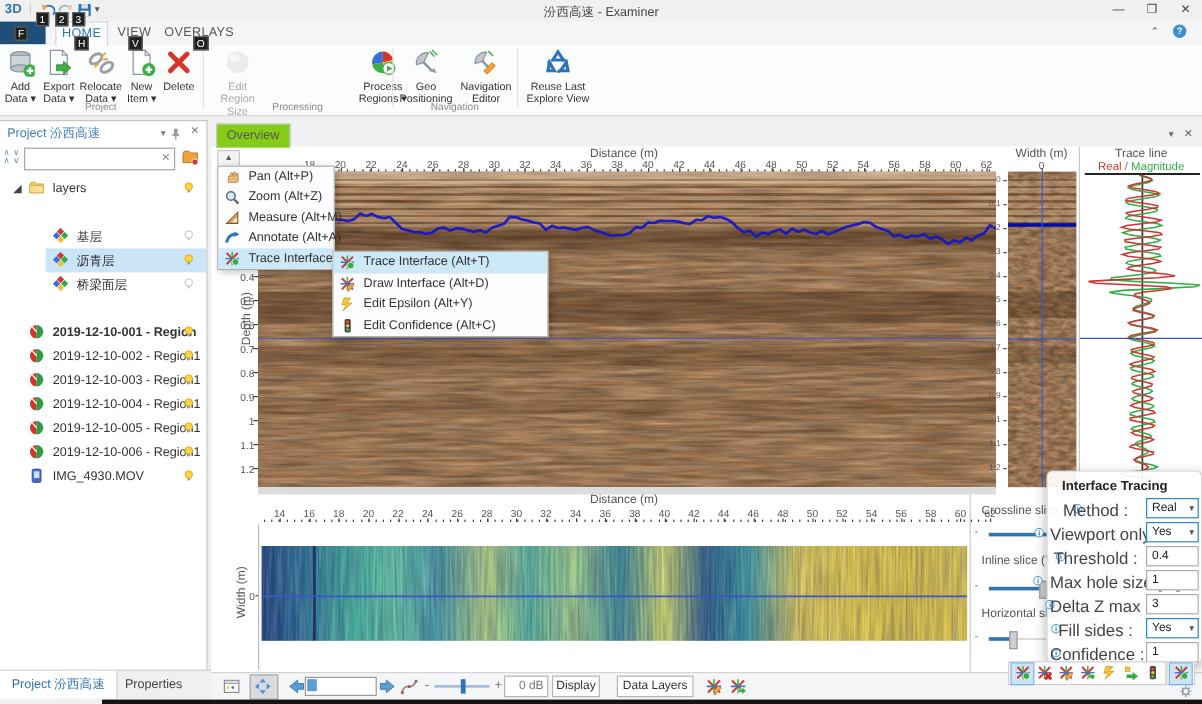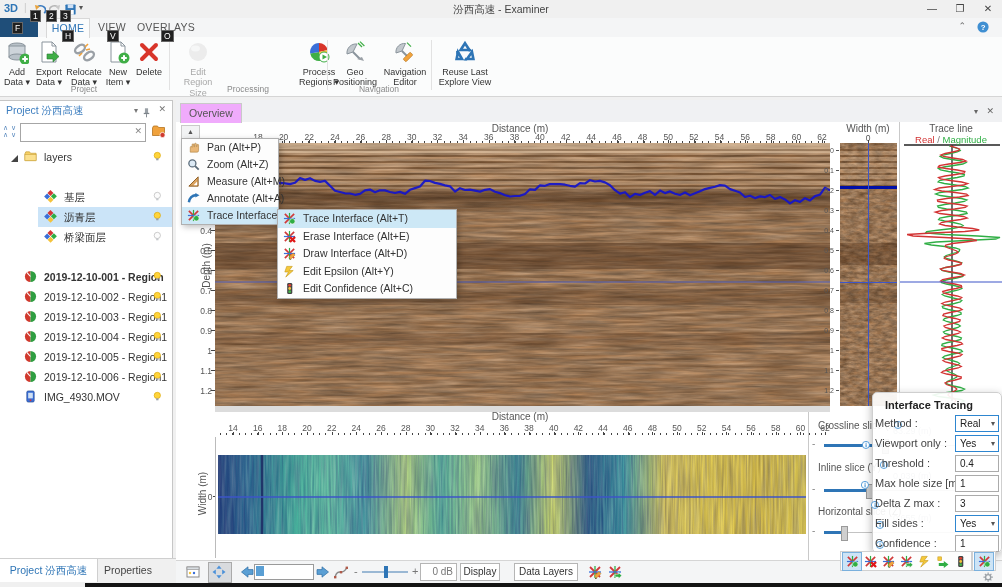--- a/index.html
+++ b/index.html
@@ -18,34 +18,34 @@
   .rbtn .ric{display:block;margin:1px auto 1px auto;height:26px;}
   .rbtn.disabled{color:#a8a8a8;}
   .rgl{font-size:8.5px;color:#8a8a8a;text-align:center;top:47px;}
   .sidepanel{left:0;top:100px;width:172px;height:458px;background:#fff;border-right:1px solid #c6c6c6;border-top:1px solid #c6c6c6;}
   .sp-title{left:6px;top:3px;font-size:10.5px;color:#3d7ebf;}
   .searchbox{left:20px;top:22px;width:124px;height:17px;border:1px solid #a6a6a6;background:#fff;}
   .treerow{left:0;width:172px;height:20px;font-size:10.5px;color:#333;}
   .bottomtabs{left:0;top:558px;width:176px;height:24px;background:#f0f0f0;border-top:1px solid #cfcfcf;}
   .btab{top:0;height:23px;line-height:23px;font-size:10.5px;text-align:center;}
   .docarea{left:176px;top:100px;width:826px;height:460px;background:#f0f1f3;}
-  .doctab{top:3px;height:19px;line-height:19px;font-size:10.5px;padding:0 8px;color:#555;background:#f0abfc;border:1px solid #c9c9c9;border-bottom:none;white-space:nowrap;}
+  .doctab{top:3px;height:19px;line-height:19px;font-size:10.5px;padding:0 8px;color:#555;background:#84cc16;border:1px solid #c9c9c9;border-bottom:none;white-space:nowrap;}
   .doctab.active{background:#fff;color:#2e75b6;}
   .viewport{left:176px;top:122px;width:826px;height:438px;background:#fff;}
   .axlab{font-size:10px;color:#555;}
   .tick{position:absolute;font-size:8.5px;color:#555;transform:translateX(-50%);}
   .tkm{position:absolute;width:1px;background:#444;}
   .depthlab{position:absolute;font-size:8.5px;color:#555;text-align:right;width:18px;}
   .menu{background:#fdfdfd;border:1px solid #b0b0b0;box-shadow:2px 2px 6px rgba(0,0,0,.25);z-index:30;}
   .mi{position:relative;height:17px;font-size:10.5px;color:#333;line-height:17px;white-space:nowrap;}
   .mi .micon{position:absolute;left:5px;top:2px;}
   .mi .mlbl{position:absolute;left:25px;top:0;}
   .mi.hl2{background:#cde8f6;}
   .popup{background:rgba(255,255,255,.92);border:1px solid #cfcfcf;border-radius:5px;box-shadow:0 3px 10px rgba(0,0,0,.3);z-index:20;}
-  .pf-lbl{position:absolute;font-size:11px;color:#444;text-align:left;white-space:nowrap;}
+  .pf-lbl{position:absolute;font-size:14px;color:#444;text-align:center;white-space:nowrap;}
   .pf-ctl{position:absolute;width:38px;height:15px;background:#fff;font-size:10px;color:#222;line-height:15px;padding-left:4px;}
   .pf-dd{border:1px solid #2e86d0;}
   .pf-in{border:1px solid #ababab;}
   .slider-lbl{position:absolute;font-size:10px;color:#555;white-space:nowrap;}
   .ghost{position:absolute;font-size:9px;color:#9aa4ad;white-space:nowrap;}
   .etoolbar{left:176px;top:560px;width:826px;height:24px;background:#f4f5f6;border-top:1px solid #d5d5d5;}
   .toolbtn{position:absolute;background:#fff;border:1px solid #b5b5b5;font-size:10px;color:#333;text-align:center;}
   .minibar{position:absolute;background:#fdfdfd;border:1px solid #d0d0d0;z-index:22;}
   .mbtn{position:absolute;width:18px;height:16px;top:1px;}
   .mbtn.sel{background:#cde4f6;outline:1px solid #7ab0dd;}
@@ -696,31 +696,20 @@
   <div class="abs menu" id="submenu" style="left:277px;top:209px;width:178px;">
       <div class="mi hl2" style="height: 17.5px; line-height: 17.5px;">
         <span class="micon"><svg width="13" height="13" viewBox="0 0 14 14" xmlns="http://www.w3.org/2000/svg">
             <line x1="2" y1="2" x2="12" y2="12" stroke="#d03a3a" stroke-width="1.8"></line>
             <line x1="12" y1="2" x2="2" y2="12" stroke="#d03a3a" stroke-width="1.8"></line>
             <line x1="7" y1="1" x2="7" y2="13" stroke="#2fae44" stroke-width="1.3"></line>
             <line x1="1" y1="7" x2="13" y2="7" stroke="#3a6fd8" stroke-width="1.3"></line>
             <circle cx="10" cy="10" r="3" fill="#2fae44" stroke="#fff" stroke-width=".7"></circle>
           </svg></span>
         <span class="mlbl">Trace Interface (Alt+T)</span>
-      </div>
-      <div class="mi" style="height: 17.5px; line-height: 17.5px;">
-        <span class="micon"><svg width="13" height="13" viewBox="0 0 14 14" xmlns="http://www.w3.org/2000/svg">
-            <line x1="2" y1="2" x2="12" y2="12" stroke="#d03a3a" stroke-width="1.8"></line>
-            <line x1="12" y1="2" x2="2" y2="12" stroke="#d03a3a" stroke-width="1.8"></line>
-            <line x1="7" y1="1" x2="7" y2="13" stroke="#2fae44" stroke-width="1.3"></line>
-            <line x1="1" y1="7" x2="13" y2="7" stroke="#3a6fd8" stroke-width="1.3"></line>
-            <line x1="7.5" y1="7.5" x2="13" y2="13" stroke="#e01818" stroke-width="2.4"></line>
-            <line x1="13" y1="7.5" x2="7.5" y2="13" stroke="#e01818" stroke-width="2.4"></line>
-          </svg></span>
-        <span class="mlbl">Erase Interface  (Alt+E)</span>
       </div>
       <div class="mi" style="height: 17.5px; line-height: 17.5px;">
         <span class="micon"><svg width="13" height="13" viewBox="0 0 14 14" xmlns="http://www.w3.org/2000/svg">
             <line x1="2" y1="2" x2="12" y2="12" stroke="#d03a3a" stroke-width="1.8"></line>
             <line x1="12" y1="2" x2="2" y2="12" stroke="#d03a3a" stroke-width="1.8"></line>
             <line x1="7" y1="1" x2="7" y2="13" stroke="#2fae44" stroke-width="1.3"></line>
             <line x1="1" y1="7" x2="13" y2="7" stroke="#3a6fd8" stroke-width="1.3"></line>
             <rect x="8.2" y="6.6" width="3" height="6.4" rx=".6" transform="rotate(45 9.7 9.8)" fill="#f2a33c" stroke="#b07420" stroke-width=".5"></rect>
             <polygon points="7.2,12.8 9.2,13.8 7,14.4" fill="#5a4a2a"></polygon>
           </svg></span>

